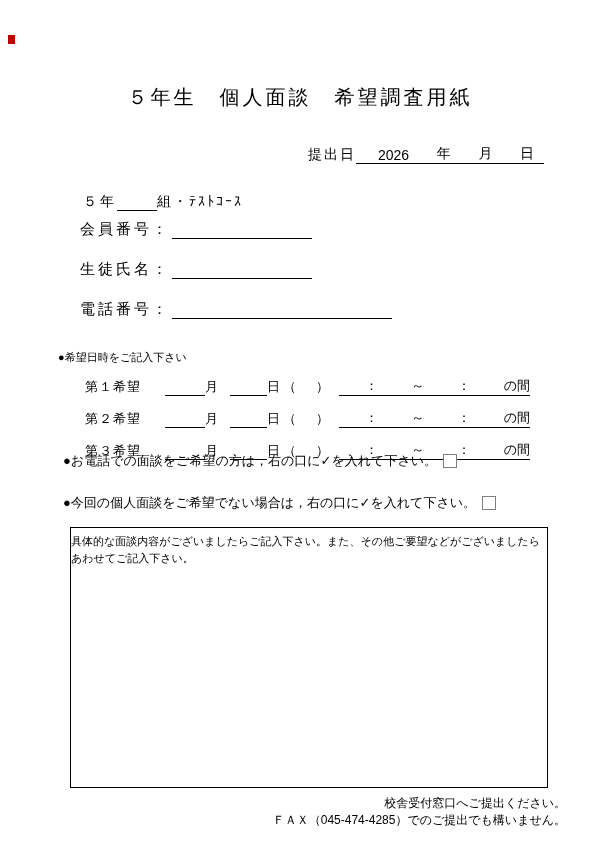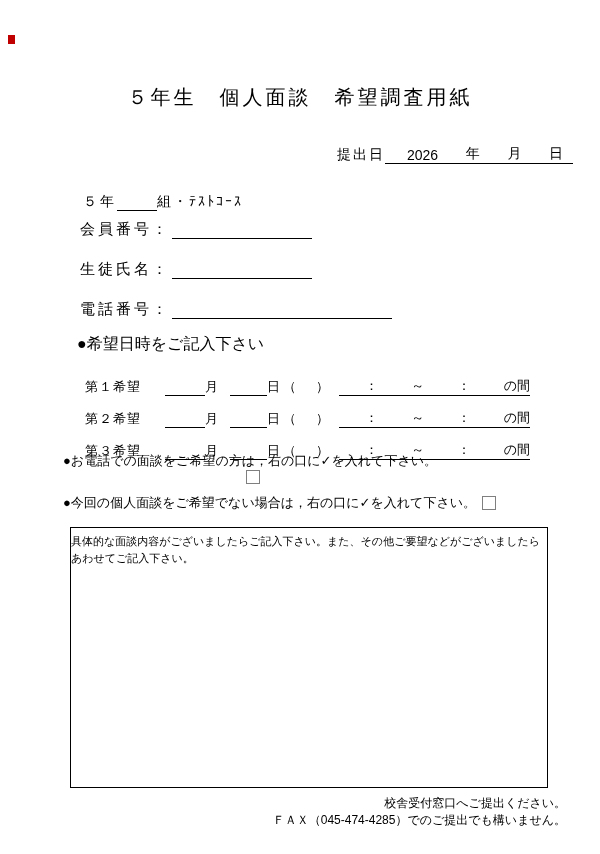--- a/index.html
+++ b/index.html
@@ -4,36 +4,36 @@
 <style>
   * { margin:0; padding:0; box-sizing:border-box; }
   body { background:#fff; font-family:"Liberation Sans", sans-serif; color:#000; }
   .page { position:relative; width:600px; height:854px; background:#fff; overflow:hidden; }
 
   .red-marker { position:absolute; left:8px; top:35px; width:7px; height:9px; background:#c00000; }
 
   .title { position:absolute; left:0; top:84px; width:100%; text-align:center;
            font-size:20px; letter-spacing:3px; font-weight:400; }
 
-  .submit-row { position:absolute; left:308px; top:145px; display:flex; align-items:flex-end; font-size:14px;margin-left:29px; }
+  .submit-row { position:absolute; left:308px; top:145px; display:flex; align-items:flex-end; font-size:14px; }
   .submit-label { letter-spacing:2px; }
   .submit-line { display:flex; justify-content:space-between; align-items:flex-end;
                  width:188px; border-bottom:1px solid #000; padding:0 10px 0 22px; }
 
   .grade-row { position:absolute; left:83px; top:181px; display:flex; align-items:flex-end; font-size:14px; }
   .grade-prefix { letter-spacing:3px;margin-top:12px; }
   .grade-blank { display:inline-block; width:40px; border-bottom:1px solid #000; height:15px; }
   .grade-suffix { letter-spacing:2px; }
 
   .field-row { position:absolute; left:80px; display:flex; align-items:flex-end; font-size:15px;justify-content:center; }
   .field-label { letter-spacing:3px; }
   .field-blank { display:inline-block; border-bottom:1px solid #000; height:17px; margin-left:2px; }
   .w140 { width:140px; } .w220 { width:220px; }
 
-  .section-heading { position:absolute; left:77px; font-size:16px; }
+  .section-heading { position:absolute; left:58px; font-size:11px;margin-top:16px; }
 
   .sched-row { position:absolute; left:85px; display:flex; align-items:flex-end; font-size:13px; height:16px;margin-top:12px; }
   .sched-label { letter-spacing:1px; }
   .blank { display:inline-block; border-bottom:1px solid #000; height:15px; }
   .sp { display:inline-block; }
   .time-line { display:flex; justify-content:space-between; align-items:flex-end;
                width:191px; border-bottom:1px solid #000; padding-left:26px; height:16px; }
 
   .check-row { position:absolute; left:63px; display:flex; align-items:center; font-size:13px; }
   .checkbox { display:inline-block; width:14px; height:14px; border:1px solid #7f7f7f;
@@ -139,21 +139,21 @@
     <span>）</span>
     <span class="sp" style="width:10px;"></span>
     <span class="time-line">
       <span>：</span>
       <span>～</span>
       <span>：</span>
       <span>の間</span>
     </span>
   </div>
 
-  <div class="check-row" style="top:452px;flex-direction:column;">
+  <div class="check-row" style="top:452px;">
     <span>●お電話での面談をご希望の方は，右の口に✓を入れて下さい。</span>
     <span class="checkbox"></span>
   </div>
 
   <div class="check-row" style="top:494px;">
     <span>●今回の個人面談をご希望でない場合は，右の口に✓を入れて下さい。</span>
     <span class="checkbox"></span>
   </div>
 
   <div class="comment-box">

